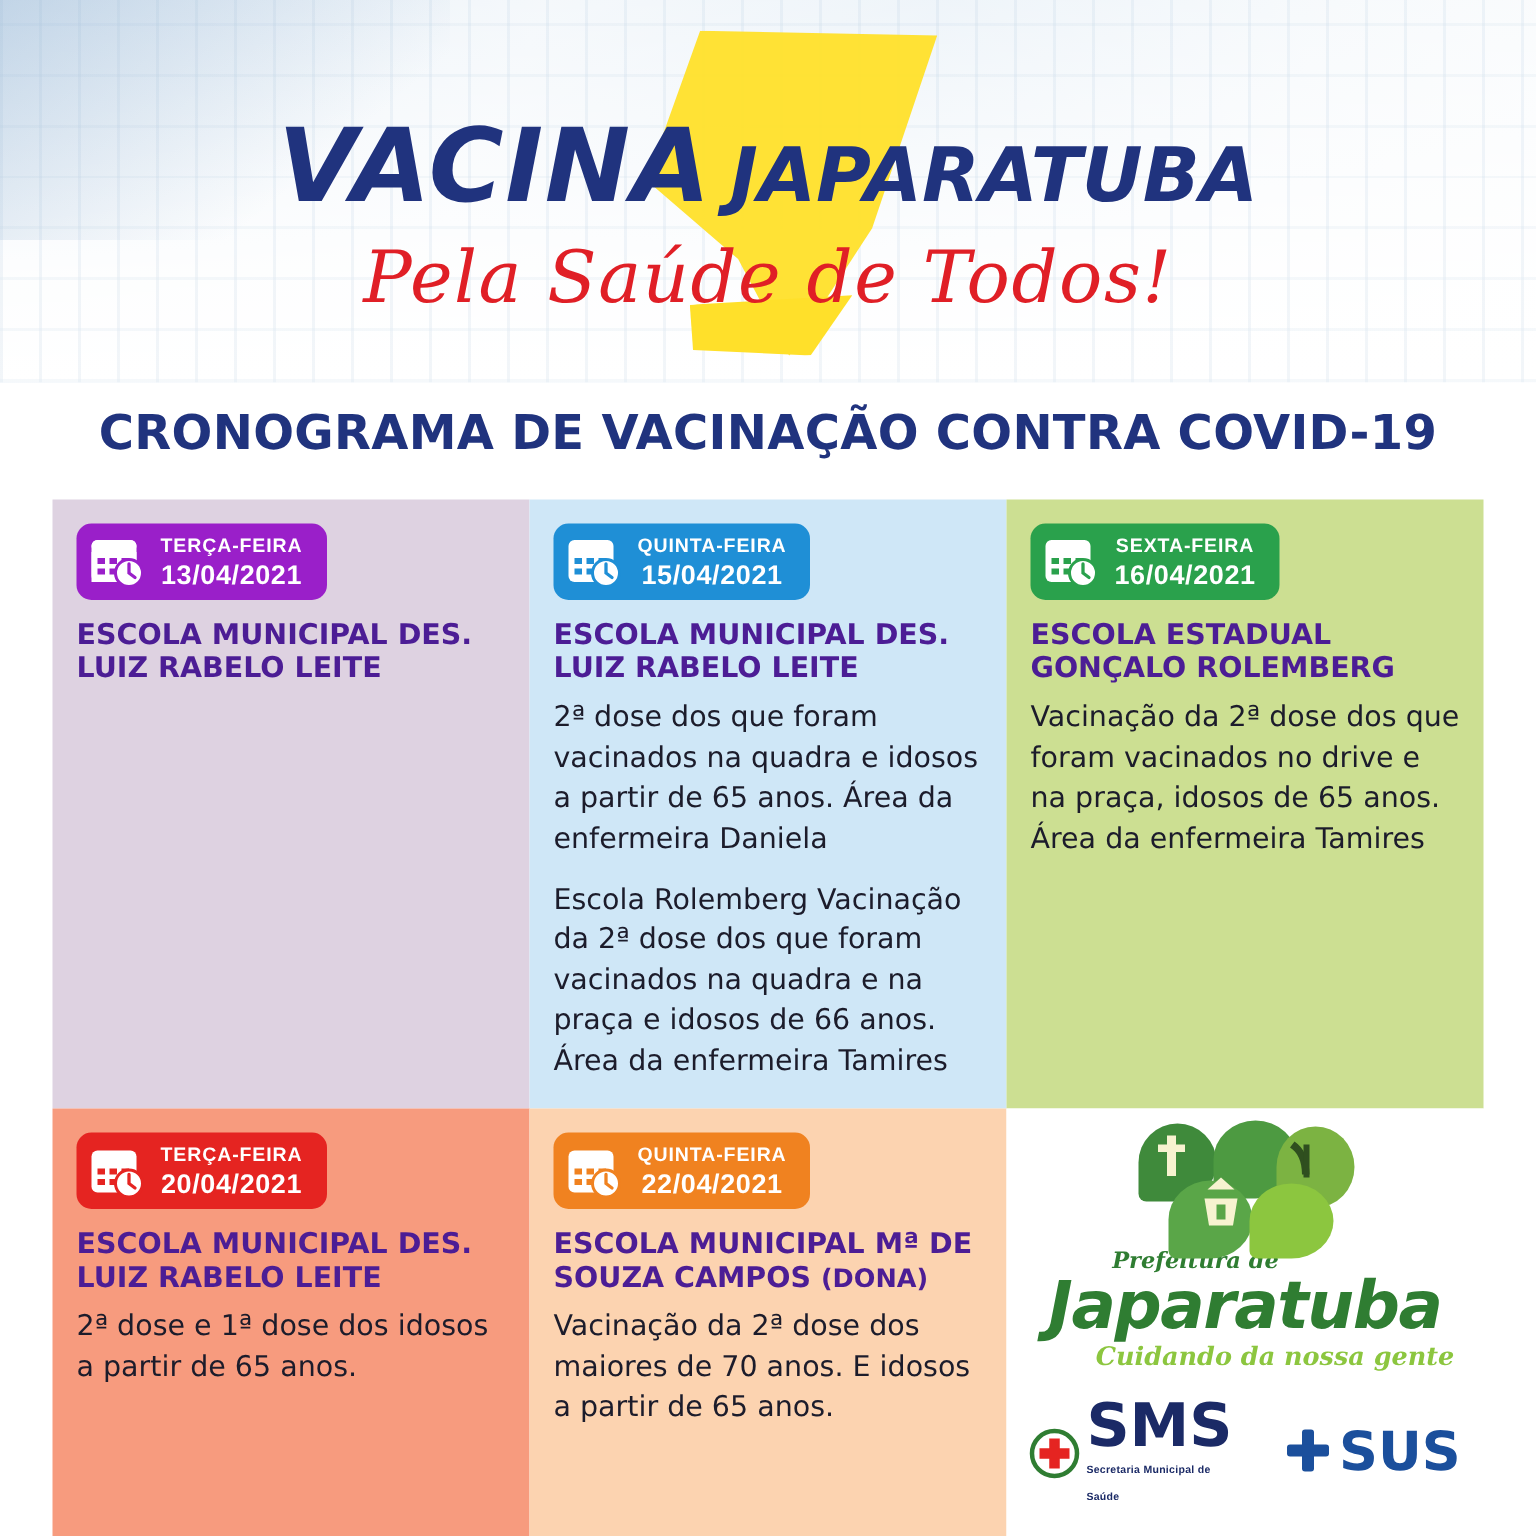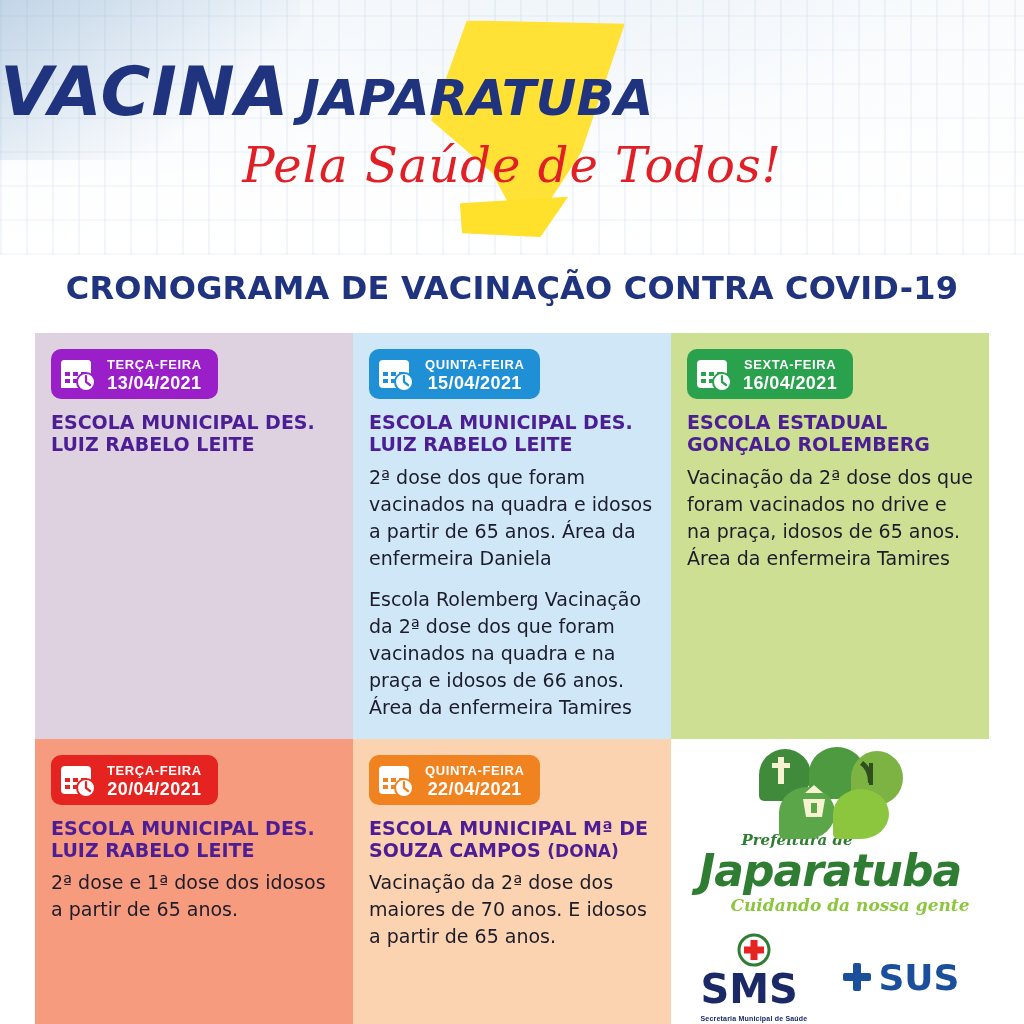--- a/index.html
+++ b/index.html
@@ -48,22 +48,22 @@
     z-index: 1;
   }
   .yellow-tail{
     position:absolute; left:455px; top:198px; width:110px; height:42px;
     background:#ffe02a; transform: rotate(-6deg) skewX(-18deg);
     clip-path: polygon(0 0, 100% 12%, 82% 100%, 8% 72%);
     z-index:1;
   }
   .title-row {
     position: relative; z-index: 3;
-    text-align: left;
-    padding-top: 52px;
+    text-align: center;
+    padding-top: 72px;
     white-space: nowrap;
   }
   .t-vacina {
     font-size: 68px; font-weight: 800; letter-spacing: 1px;
     color: #20337e; font-style: italic;
     font-family: "DejaVu Sans", sans-serif;
   }
   .t-japaratuba {
     font-size: 50px; font-weight: 800; letter-spacing: 0px;
     color: #20337e; font-style: italic;
@@ -181,21 +181,21 @@
     line-height: 1;
   }
   .cuidando {
     font-family: "DejaVu Serif", serif;
     font-style: italic; font-size: 17px; color: #8cc63f; font-weight: 700;
     margin-top: 2px; margin-left: 40px;
   }
   .bottom-logos {
     display: flex; align-items: center; gap: 34px; margin-top: 18px;
   }
-  .sms { display: flex; align-items: center; gap: 4px; flex-direction: column; }
+  .sms { display: flex; align-items: center; gap: 4px; }
   .sms-word {
     font-family: "DejaVu Sans", sans-serif;
     font-weight: 800; font-size: 40px; color: #1b2a66; line-height: .9;
   }
   .sms-sub { font-size: 7px; color: #1b2a66; letter-spacing: .2px; font-weight: 700; }
   .sus { display: flex; align-items: center; gap: 5px; }
   .sus-word {
     font-family: "DejaVu Sans", sans-serif;
     font-weight: 800; font-size: 36px; color: #1b4f9c; line-height: .9;
   }

